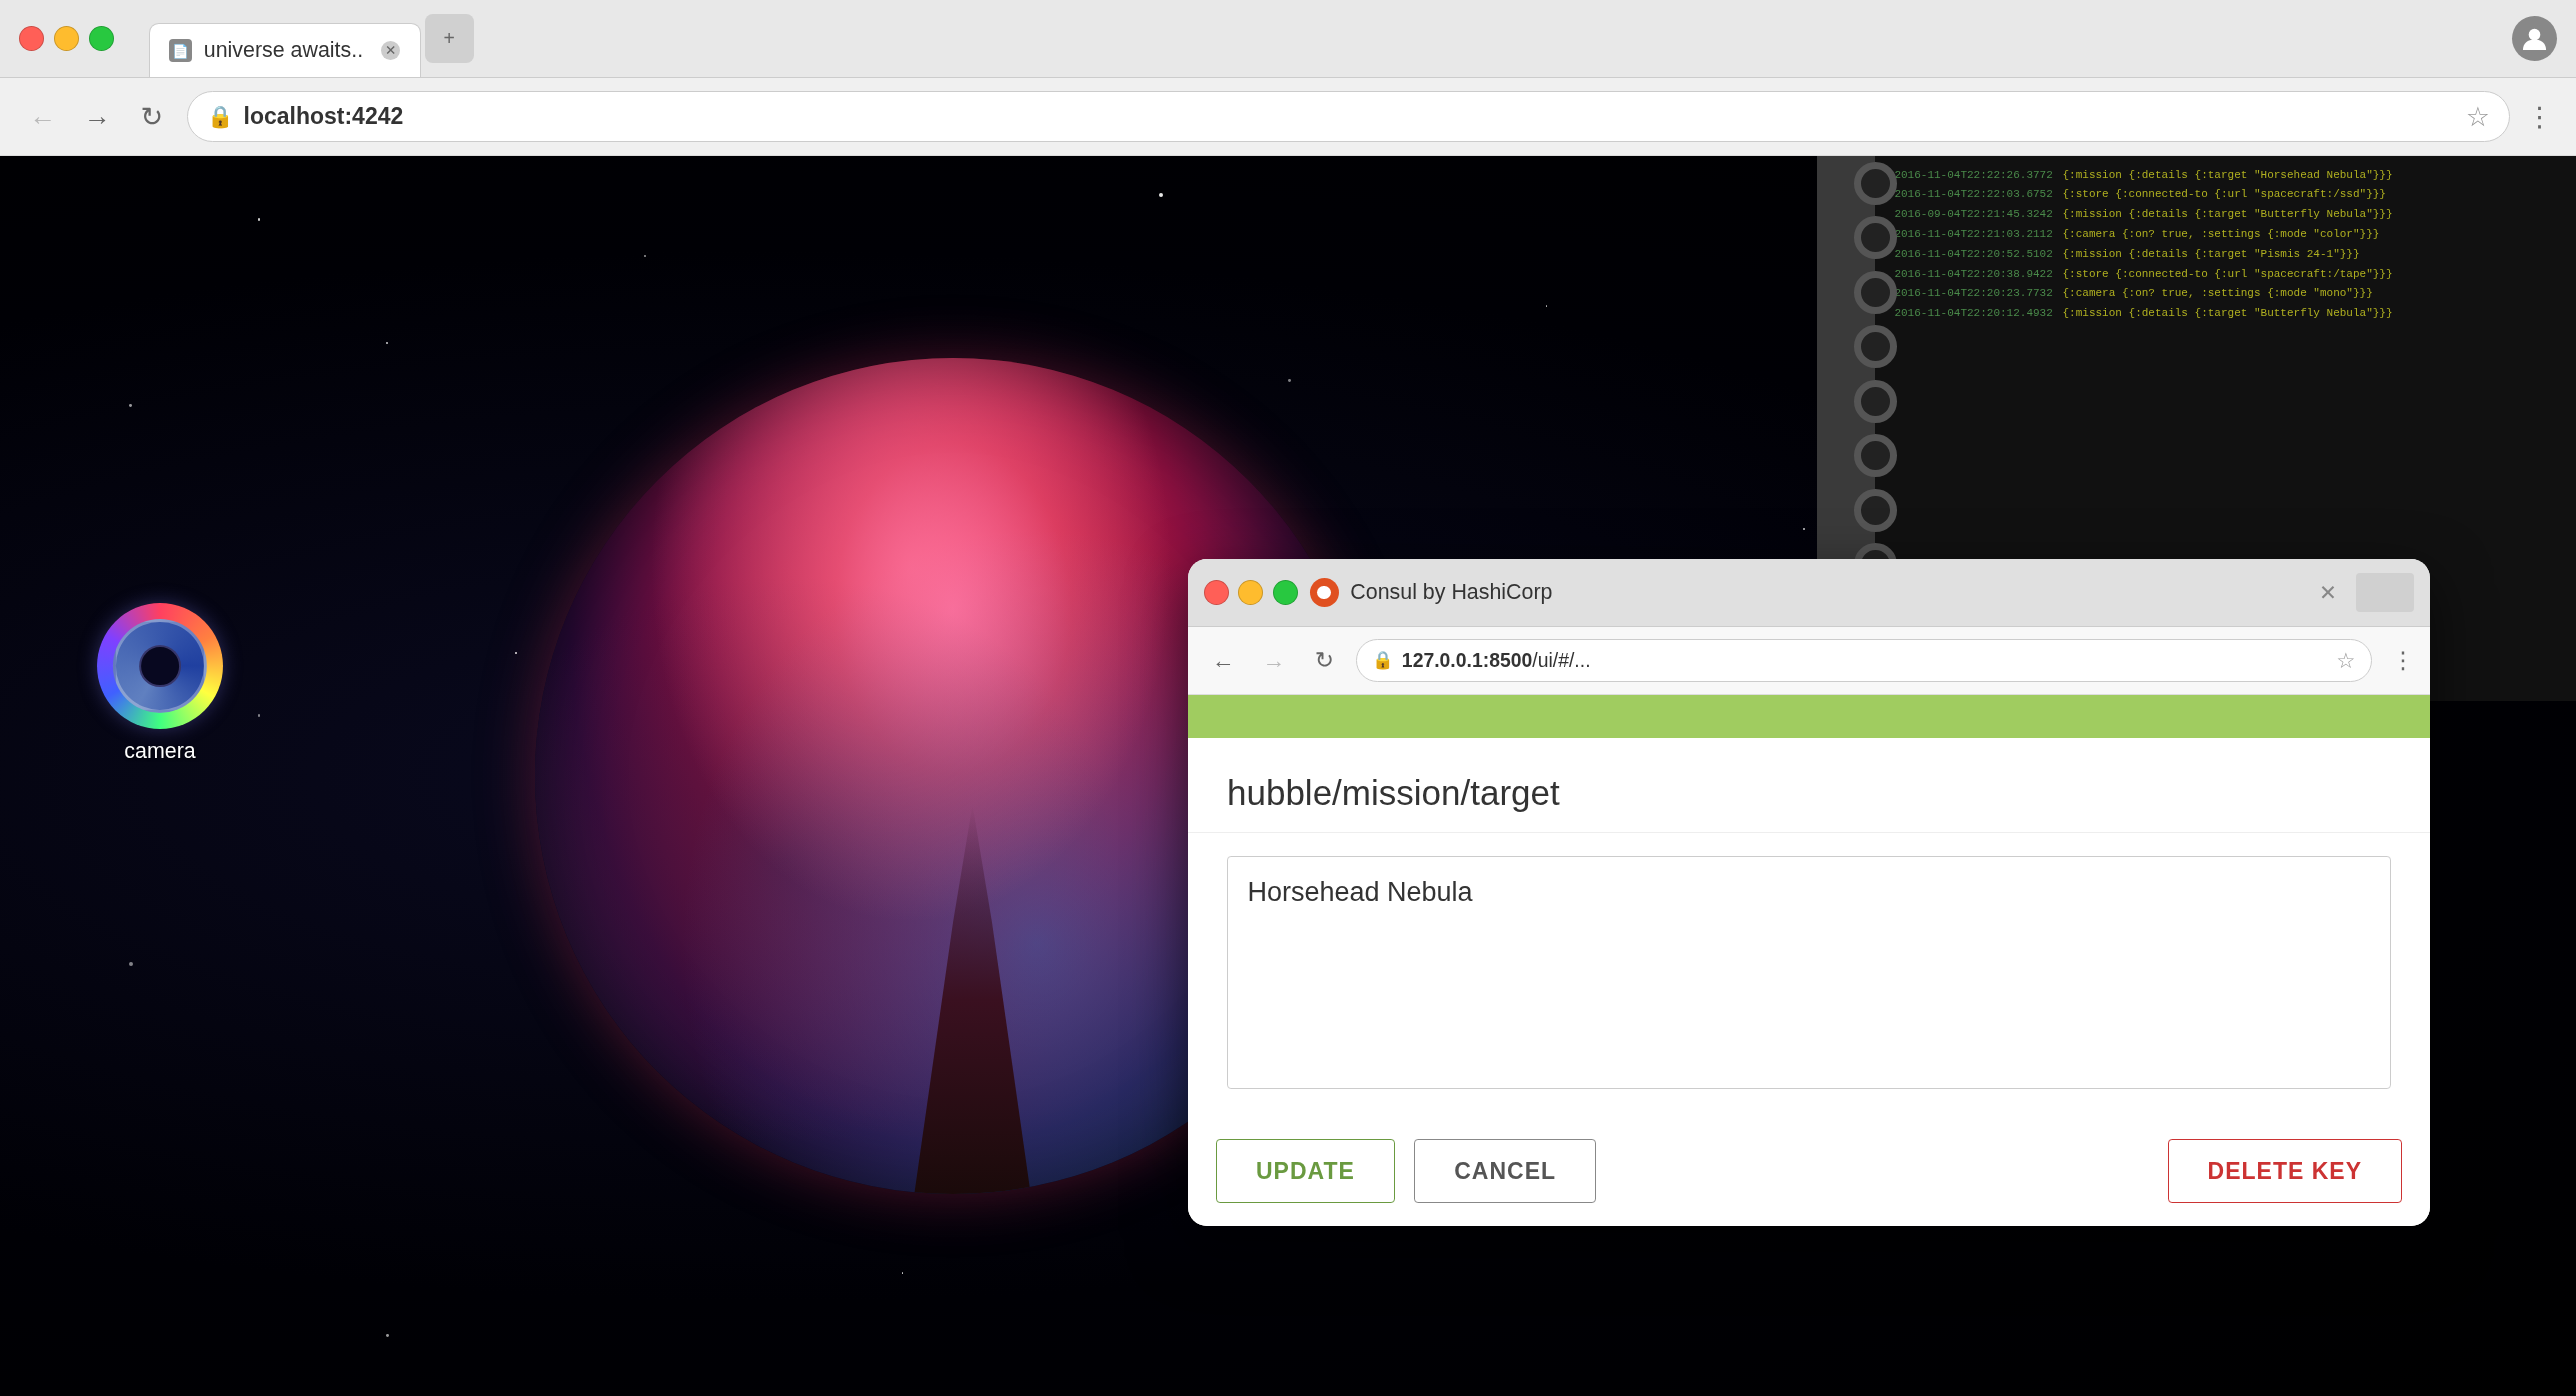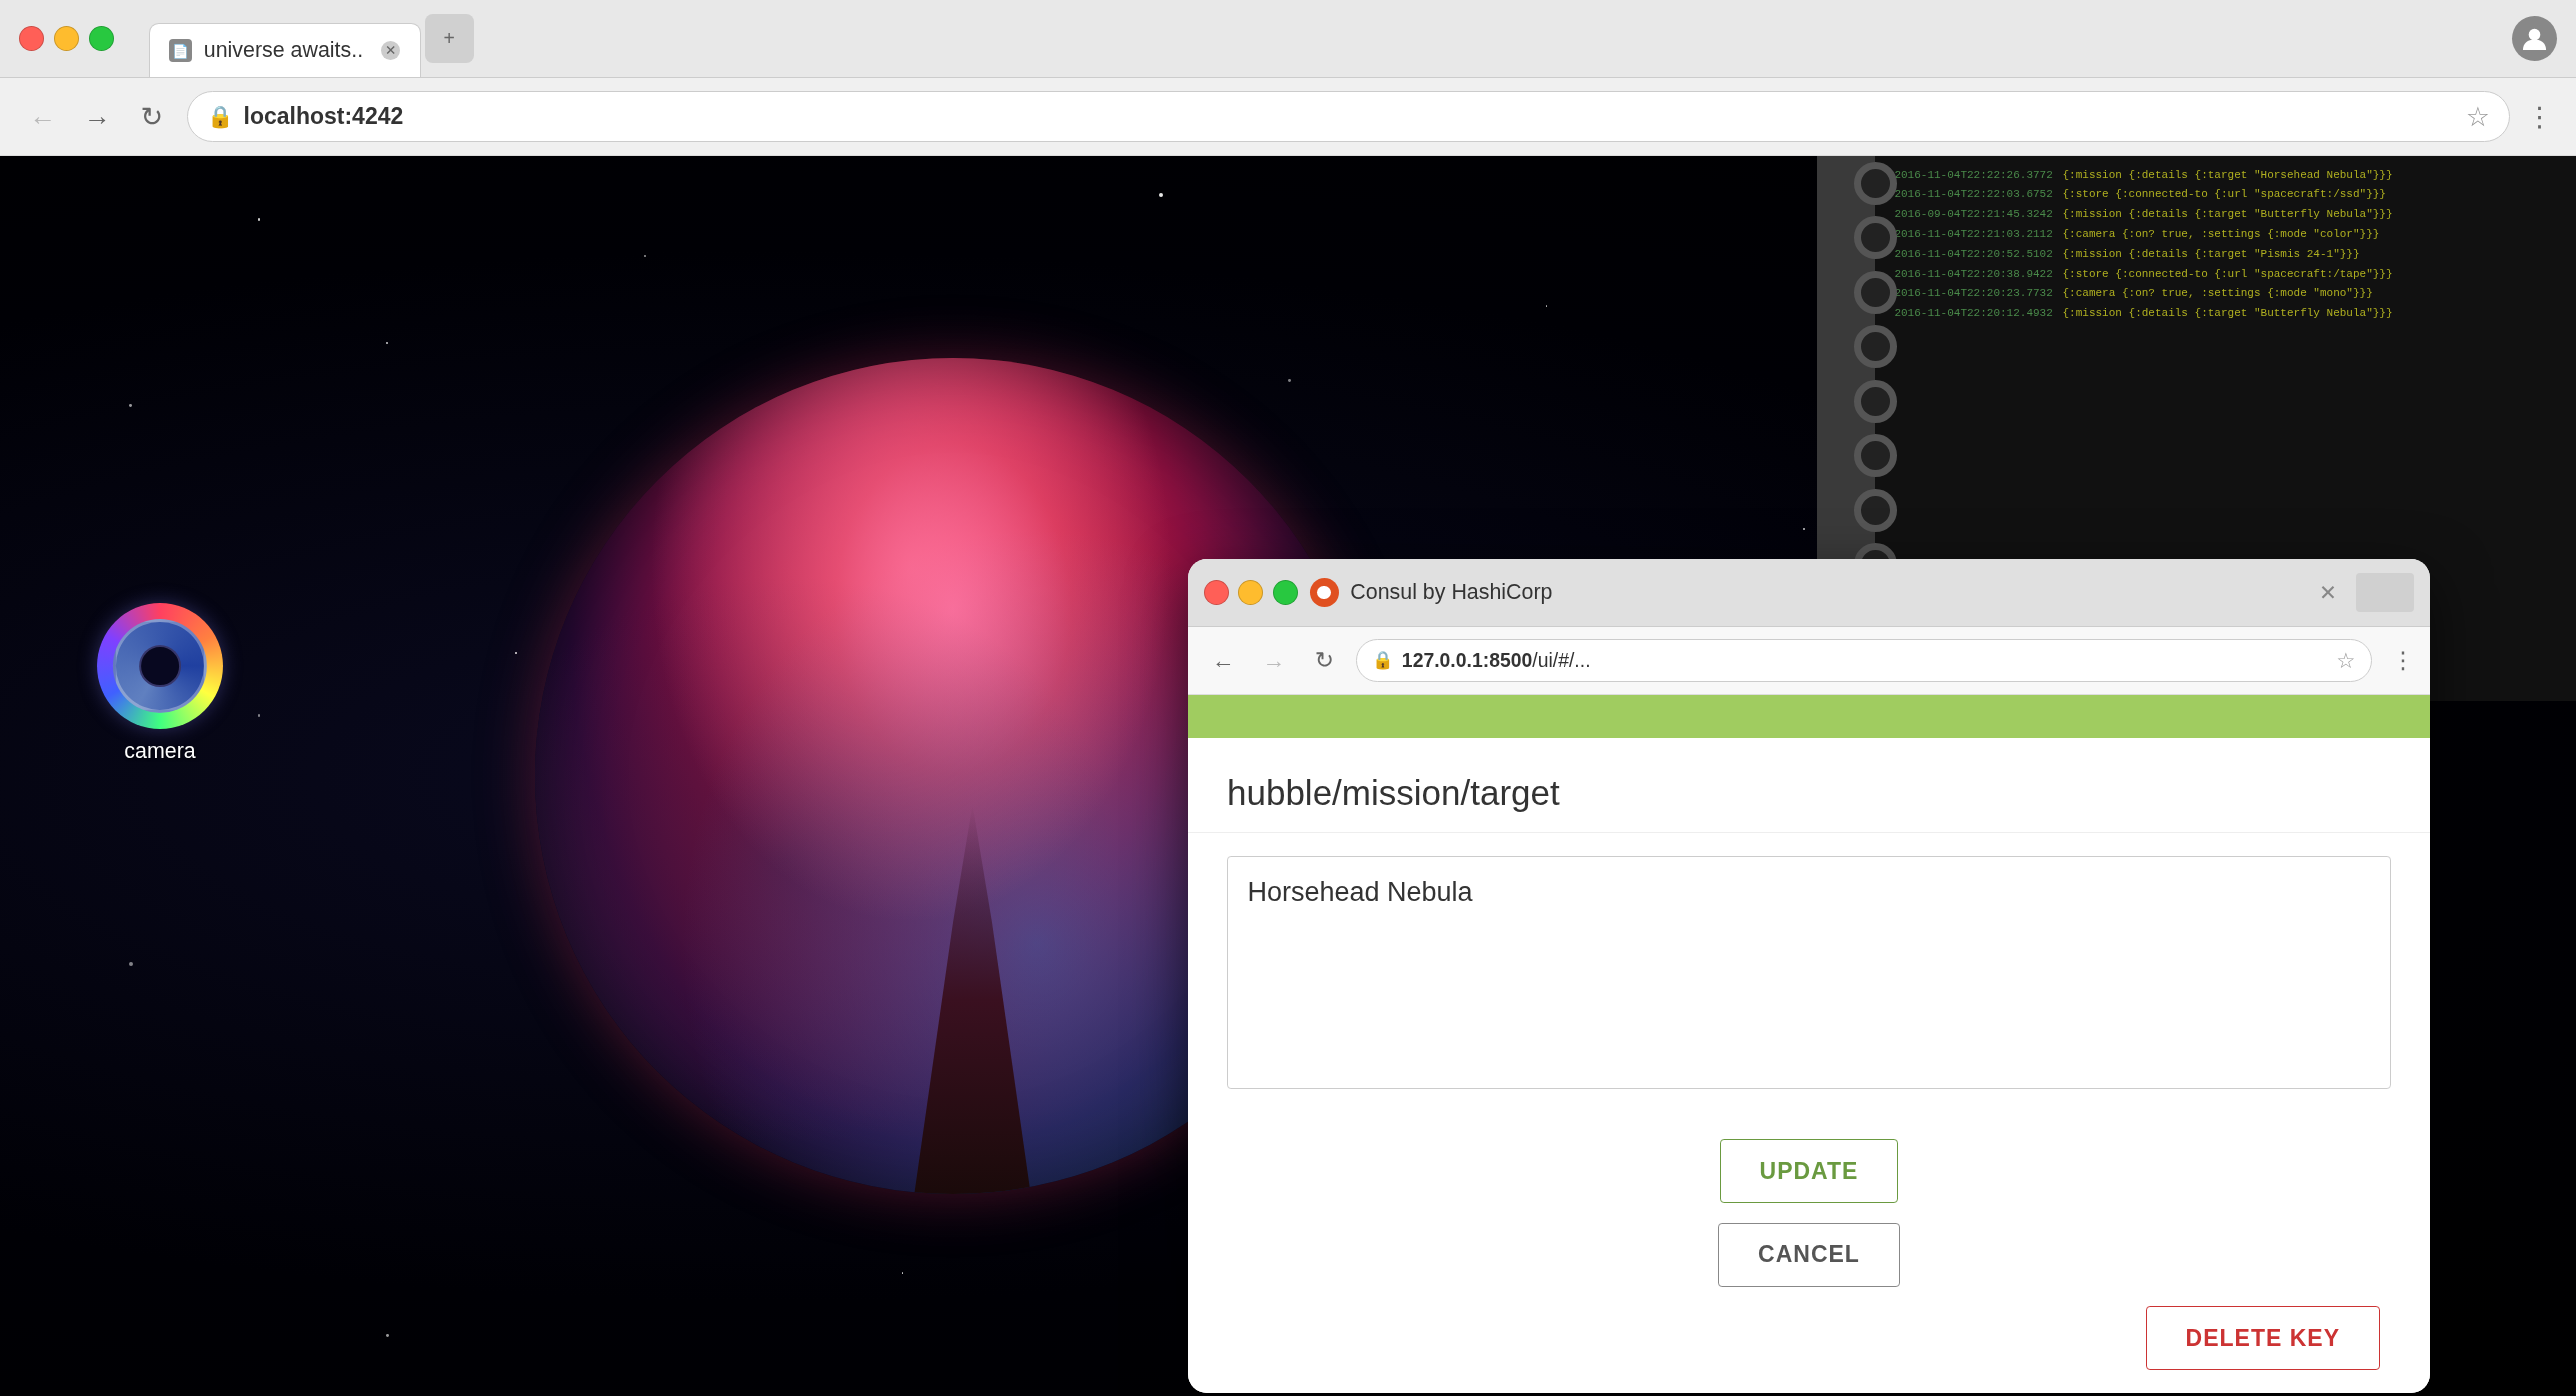--- a/index.html
+++ b/index.html
@@ -446,23 +446,22 @@
       font-size: 27px;
       color: #333;
       resize: none;
       font-family: inherit;
       outline: none;
     }
 
     .consul-actions {
       display: flex;
       align-items: center;
-      padding: 23px 50px;
+      padding: 23px 28px;
       gap: 19.4px;
-      flex-direction: column;
     }
 
     .btn-update {
       padding: 17.5px 39px;
       border: 1.9px solid #6a9a40;
       background: #fff;
       color: #6a9a40;
       font-size: 23px;
       font-weight: bold;
       border-radius: 3.9px;

